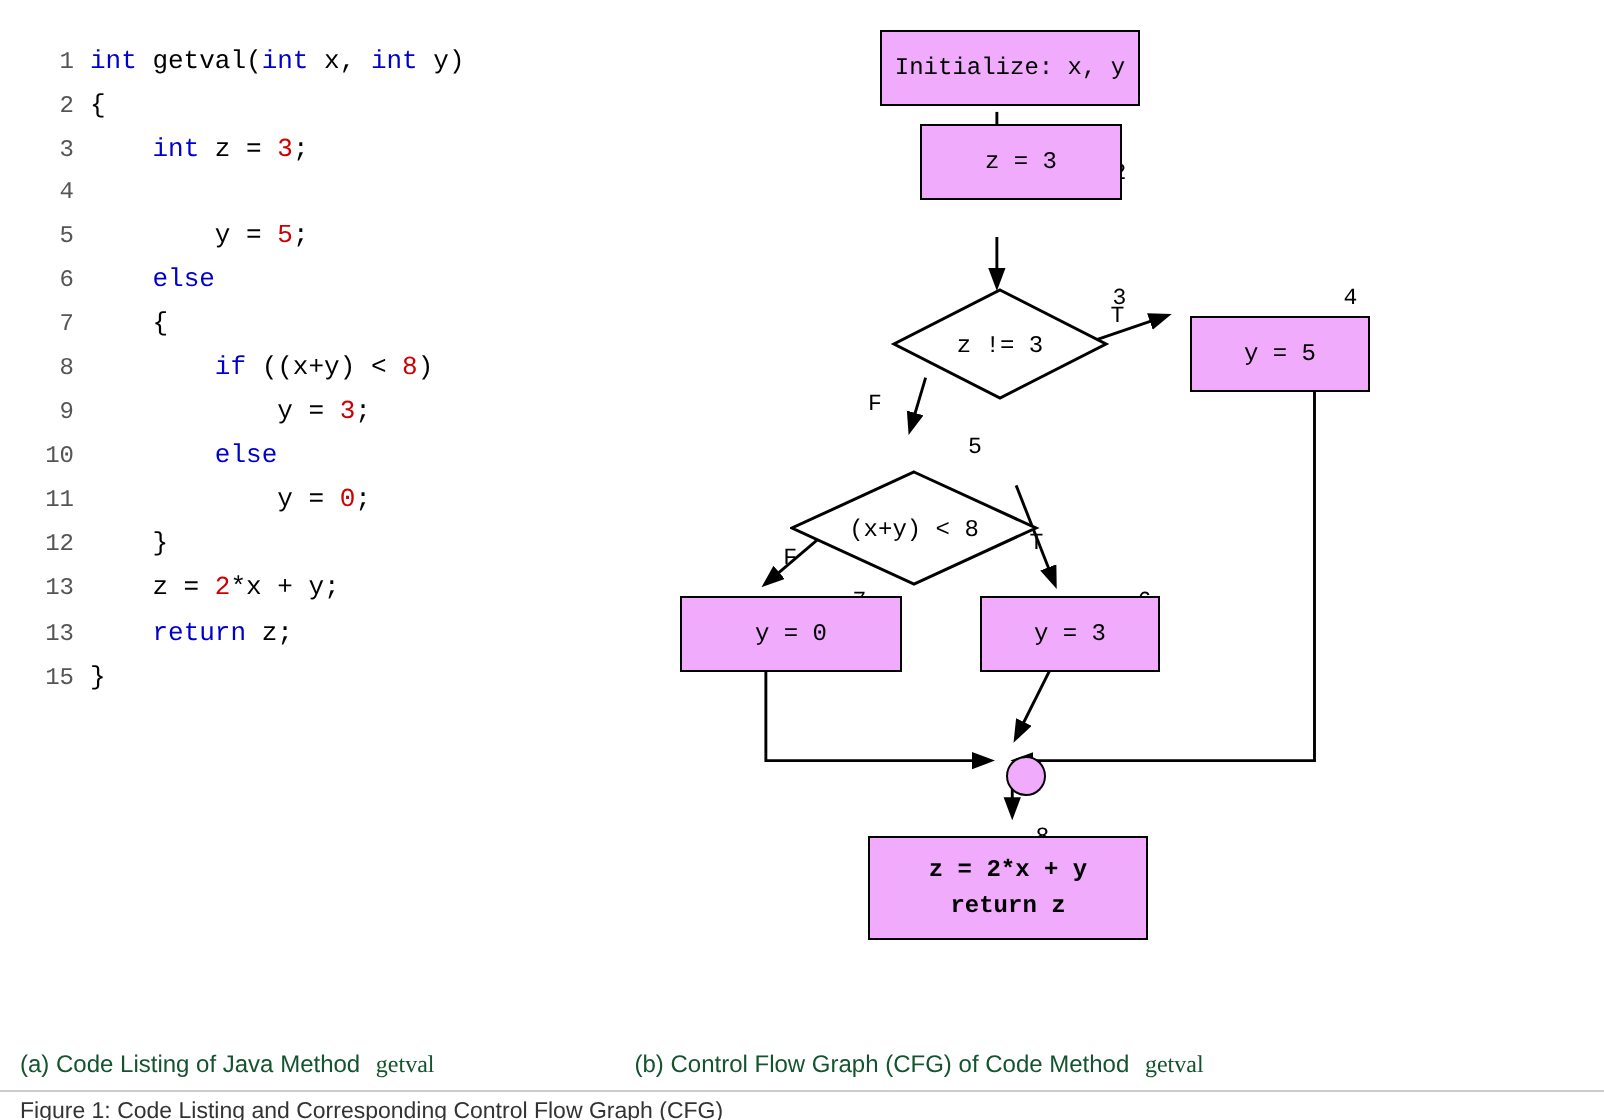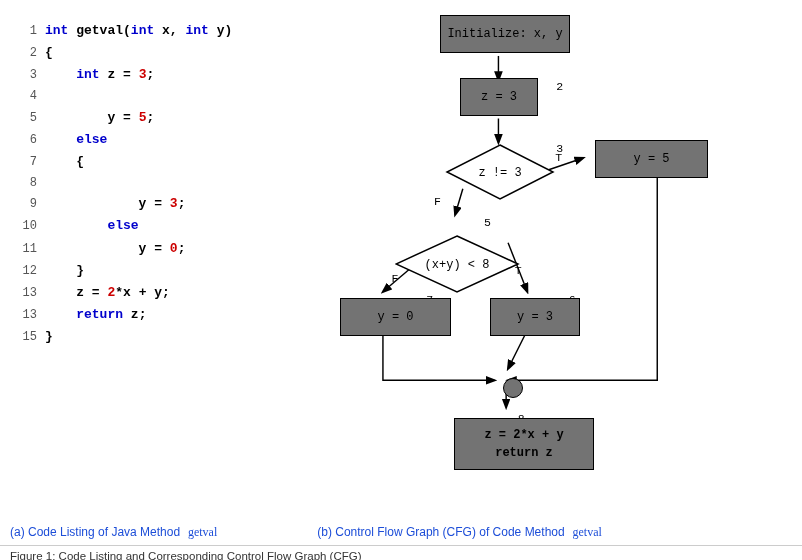--- a/index.html
+++ b/index.html
@@ -32,52 +32,51 @@
       width: 22px;
       text-align: right;
       margin-right: 8px;
       font-size: 12px;
       flex-shrink: 0;
     }
     .code-text {
       font-family: 'Courier New', Courier, monospace;
       font-size: 13px;
       white-space: pre;
-      font-weight: bold;
     }
     .kw { color: #0000cc; }
     .num { color: #cc0000; }
 
     .cfg-section {
       flex: 1;
       position: relative;
     }
 
     
     .node {
       position: absolute;
       border: 1.5px solid #000;
       display: flex;
       align-items: center;
       justify-content: center;
       font-family: 'Courier New', Courier, monospace;
       font-size: 12px;
-      background: #737373;
+      background: #f0abfc;
       text-align: center;
       line-height: 1.5;
     }
     .node-rect { border-radius: 0; }
     .node-circle {
       border-radius: 50%;
     }
 
     .caption {
       font-family: Arial, sans-serif;
       font-size: 12px;
-      color: #1d4ed8;
+      color: #14532d;
     }
     .caption-mono {
       font-family: Liberation Serif, serif;
     }
     .captions-row {
       display: flex;
       padding: 5px 10px;
       gap: 40px;
       align-items: center;
     }
@@ -125,20 +124,21 @@
     <div class="code-line">
       <span class="line-num">6</span>
       <span class="code-text">    <span class="kw">else</span></span>
     </div>
     <div class="code-line">
       <span class="line-num">7</span>
       <span class="code-text">    {</span>
     </div>
     <div class="code-line">
       <span class="line-num">8</span>
+      <span class="code-text">        <span class="kw">if</span> ((x+y) &lt; <span class="num">8</span>)</span>
     </div>
     <div class="code-line">
       <span class="line-num">9</span>
       <span class="code-text">            y = <span class="num">3</span>;</span>
     </div>
     <div class="code-line">
       <span class="line-num">10</span>
       <span class="code-text">        <span class="kw">else</span></span>
     </div>
     <div class="code-line">
@@ -206,32 +206,32 @@
       <text x="160" y="220" font-family="Courier New" font-size="12" fill="#000">5</text>
       <text x="248" y="300" font-family="Courier New" font-size="12" fill="#000">6</text>
       <text x="100" y="300" font-family="Courier New" font-size="12" fill="#000">7</text>
       <text x="195" y="423" font-family="Courier New" font-size="12" fill="#000">8</text>
     </svg>
 
     <div class="node node-rect" style="left:110px;top:5px;width:130px;height:38px;">
       <span>Initialize: x, y</span>
     </div>
 
-    <div class="node node-rect" style="left:130px;top:68px;width:78px;height:38px;">
+    <div class="node node-rect" style="left:130px;top:52px;width:101px;height:38px;">
       <span>z = 3</span>
     </div>
 
     <div style="position:absolute;left:115px;top:133px;width:110px;height:58px;">
       <svg width="110" height="58" viewBox="0 0 110 58">
         <polygon points="55,2 108,29 55,56 2,29" fill="white" stroke="black" stroke-width="1.5"></polygon>
         <text x="55" y="33" text-anchor="middle" font-family="Courier New" font-size="12">z != 3</text>
       </svg>
     </div>
 
-    <div class="node node-rect" style="left:265px;top:130px;width:113px;height:38px;">
+    <div class="node node-rect" style="left:265px;top:148px;width:90px;height:38px;">
       <span>y = 5</span>
     </div>
 
     <div style="position:absolute;left:65px;top:224px;width:125px;height:60px;">
       <svg width="125" height="60" viewBox="0 0 125 60">
         <polygon points="62,2 123,30 62,58 1,30" fill="white" stroke="black" stroke-width="1.5"></polygon>
         <text x="62" y="34" text-anchor="middle" font-family="Courier New" font-size="12">(x+y) &lt; 8</text>
       </svg>
     </div>
 
@@ -239,21 +239,21 @@
       <span>y = 3</span>
     </div>
 
     <div class="node node-rect" style="left:10px;top:288px;width:111px;height:38px;">
       <span>y = 0</span>
     </div>
 
     <div class="node node-circle" style="left:173px;top:368px;width:20px;height:20px;">
     </div>
 
-    <div class="node node-rect" style="left:124px;top:408px;width:140px;height:52px;flex-direction:column;">
+    <div class="node node-rect" style="left:104px;top:408px;width:140px;height:52px;flex-direction:column;">
       <div style="font-family:'Courier New',monospace;font-size:12px;font-weight:bold;">z = 2*x + y</div>
       <div style="font-family:'Courier New',monospace;font-size:12px;font-weight:bold;">return z</div>
     </div>
   </div>
 </div>
 
 <div class="captions-row">
   <div>
     <span class="caption">(a)  Code Listing of Java Method</span>
     <span class="caption caption-mono">getval</span>

